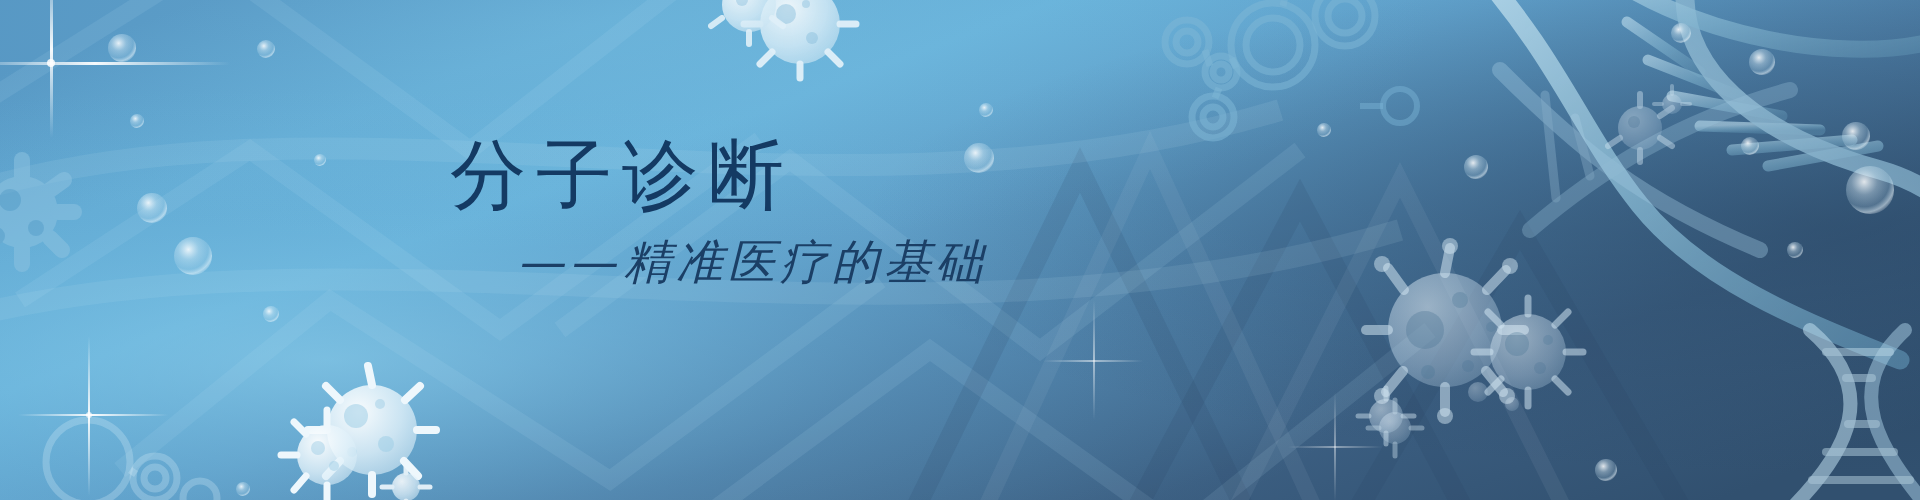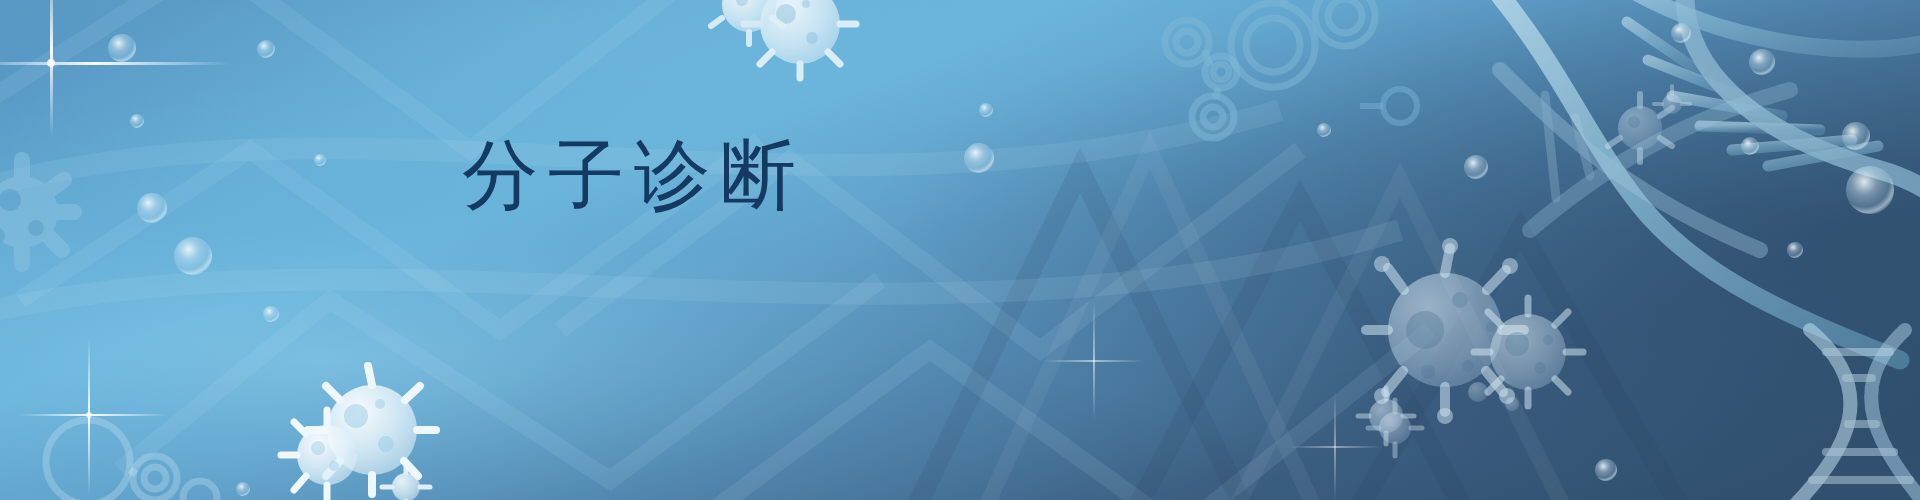--- a/index.html
+++ b/index.html
@@ -8,21 +8,21 @@
     position:relative;
     width:1920px; height:500px;
     overflow:hidden;
     font-family:"Liberation Sans","DejaVu Sans",sans-serif;
     background:#3f6d94;
   }
   .layer { position:absolute; inset:0; }
   .banner svg { display:block; }
   .text-block {
     position:absolute;
-    left:12px; top:0; width:1727px; height:500px;
+    left:0; top:0; width:1727px; height:500px;
     pointer-events:none;
     text-align:right;
   }
   .title {
     position:absolute;
     left:450px; top:137px;
     font-size:76px;
     letter-spacing:10px;
     color:#143a63;
     font-weight:400;
@@ -437,15 +437,16 @@
       <g>
         <rect x="1334" y="392" width="2" height="110" fill="url(#sparkV)" opacity="0.45"></rect>
         <rect x="1288" y="446" width="94" height="2" fill="url(#sparkH)" opacity="0.45"></rect>
       </g>
 
     </g>
   </svg>
 
   <div class="text-block">
     <div class="title">分子诊断</div>
+    <div class="subtitle">——精准医疗的基础</div>
   </div>
 
 </div>
 
 </body></html>

